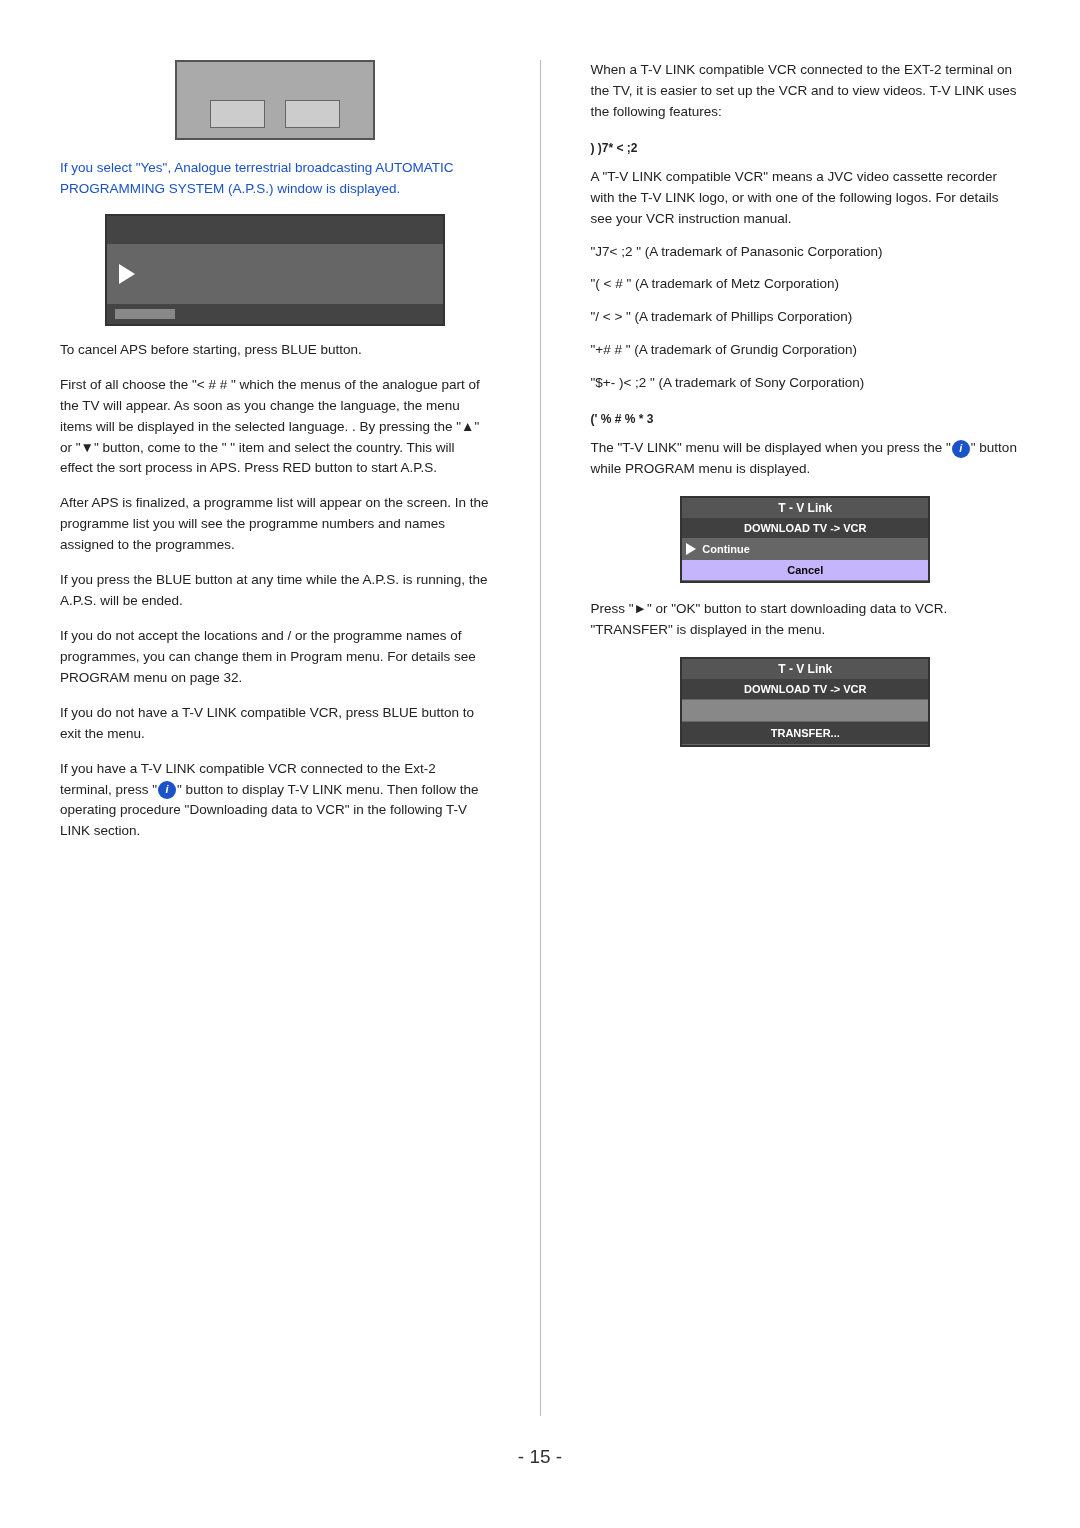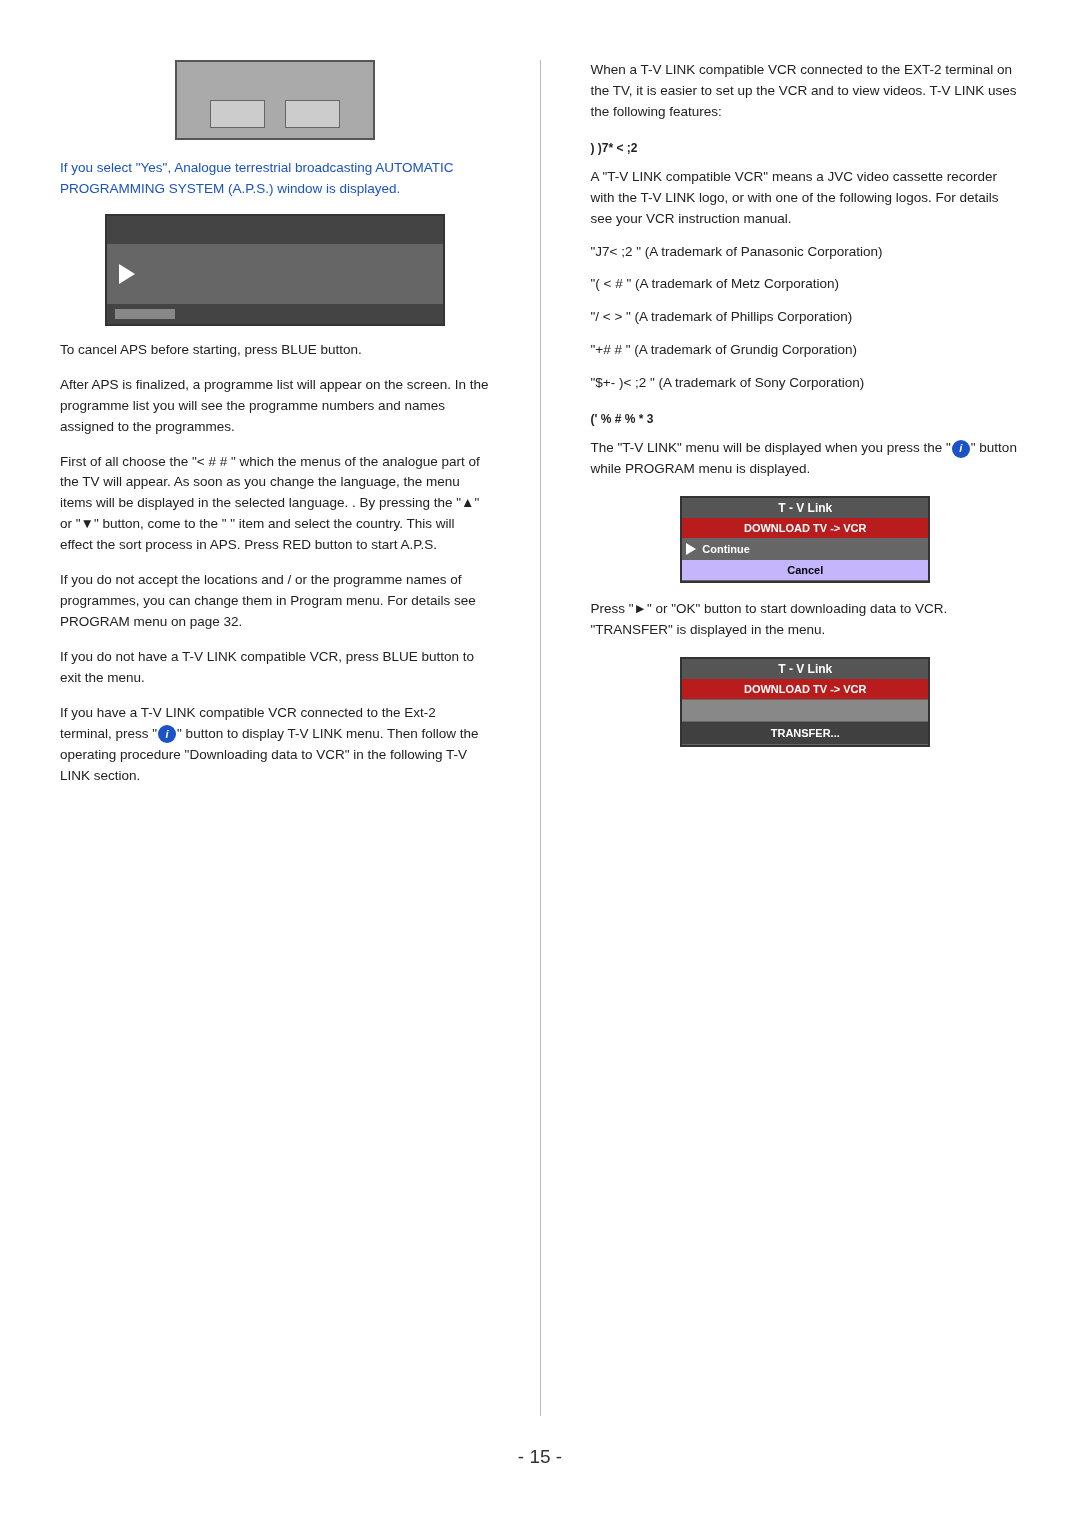--- a/index.html
+++ b/index.html
@@ -117,21 +117,21 @@
     .tvlink-row {
       background: #888;
       color: #fff;
       font-size: 11px;
       font-weight: bold;
       text-align: center;
       padding: 4px 6px;
       border-bottom: 1px solid #666;
     }
     .tvlink-row.selected {
-      background: #b91c1c;
+      background: #404040;
       color: #fff;
     }
     .tvlink-row.active {
       background: #666;
       color: #fff;
       display: flex;
       align-items: center;
       justify-content: flex-start;
       padding-left: 4px;
     }
@@ -230,22 +230,23 @@
         <div class="screen-aps-top-bar"></div>
         <div class="screen-aps-content">
           <div class="play-triangle"></div>
         </div>
         <div class="screen-aps-progress">
           <div class="progress-inner"></div>
         </div>
       </div>
 
       <p class="para">To cancel APS before starting, press BLUE button.</p>
+      <p class="para">First of all choose the "&lt; # #     " which the menus of the analogue part of the TV will appear. As soon as you change the language, the menu items will be displayed in the selected language. . By pressing the "▲" or "▼" button, come to the "        " item and select the country. This will effect the sort process in APS. Press RED button to start A.P.S.</p>
       <p class="para">After APS is finalized, a programme list will appear on the screen. In the programme list you will see the programme numbers and names assigned to the programmes.</p>
-      <p class="para">First of all choose the "&lt; # #     " which the menus of the analogue part of the TV will appear. As soon as you change the language, the menu items will be displayed in the selected language. . By pressing the "▲" or "▼" button, come to the "        " item and select the country. This will effect the sort process in APS. Press RED button to start A.P.S.</p>
+      <p class="para">If you press the BLUE button at any time while the A.P.S. is running, the A.P.S. will be ended.</p>
       <p class="para">If you do not accept the locations and / or the programme names of programmes, you can change them in Program menu. For details see PROGRAM menu on page 32.</p>
       <p class="para">If you do not have a T-V LINK compatible VCR, press BLUE button to exit the menu.</p>
       <p class="para">If you have a T-V LINK compatible VCR connected to the Ext-2 terminal, press "<span class="info-icon">i</span>" button to display T-V LINK menu. Then follow the operating procedure "Downloading data to VCR" in the following T-V LINK section.</p>
     </div>
 
     <div class="col-divider"></div>
 
     <div class="right-col">
 
       <p class="para">When a T-V LINK compatible VCR connected to the EXT-2 terminal on the TV, it is easier to set up the VCR and to view videos. T-V LINK uses the following features:</p>

